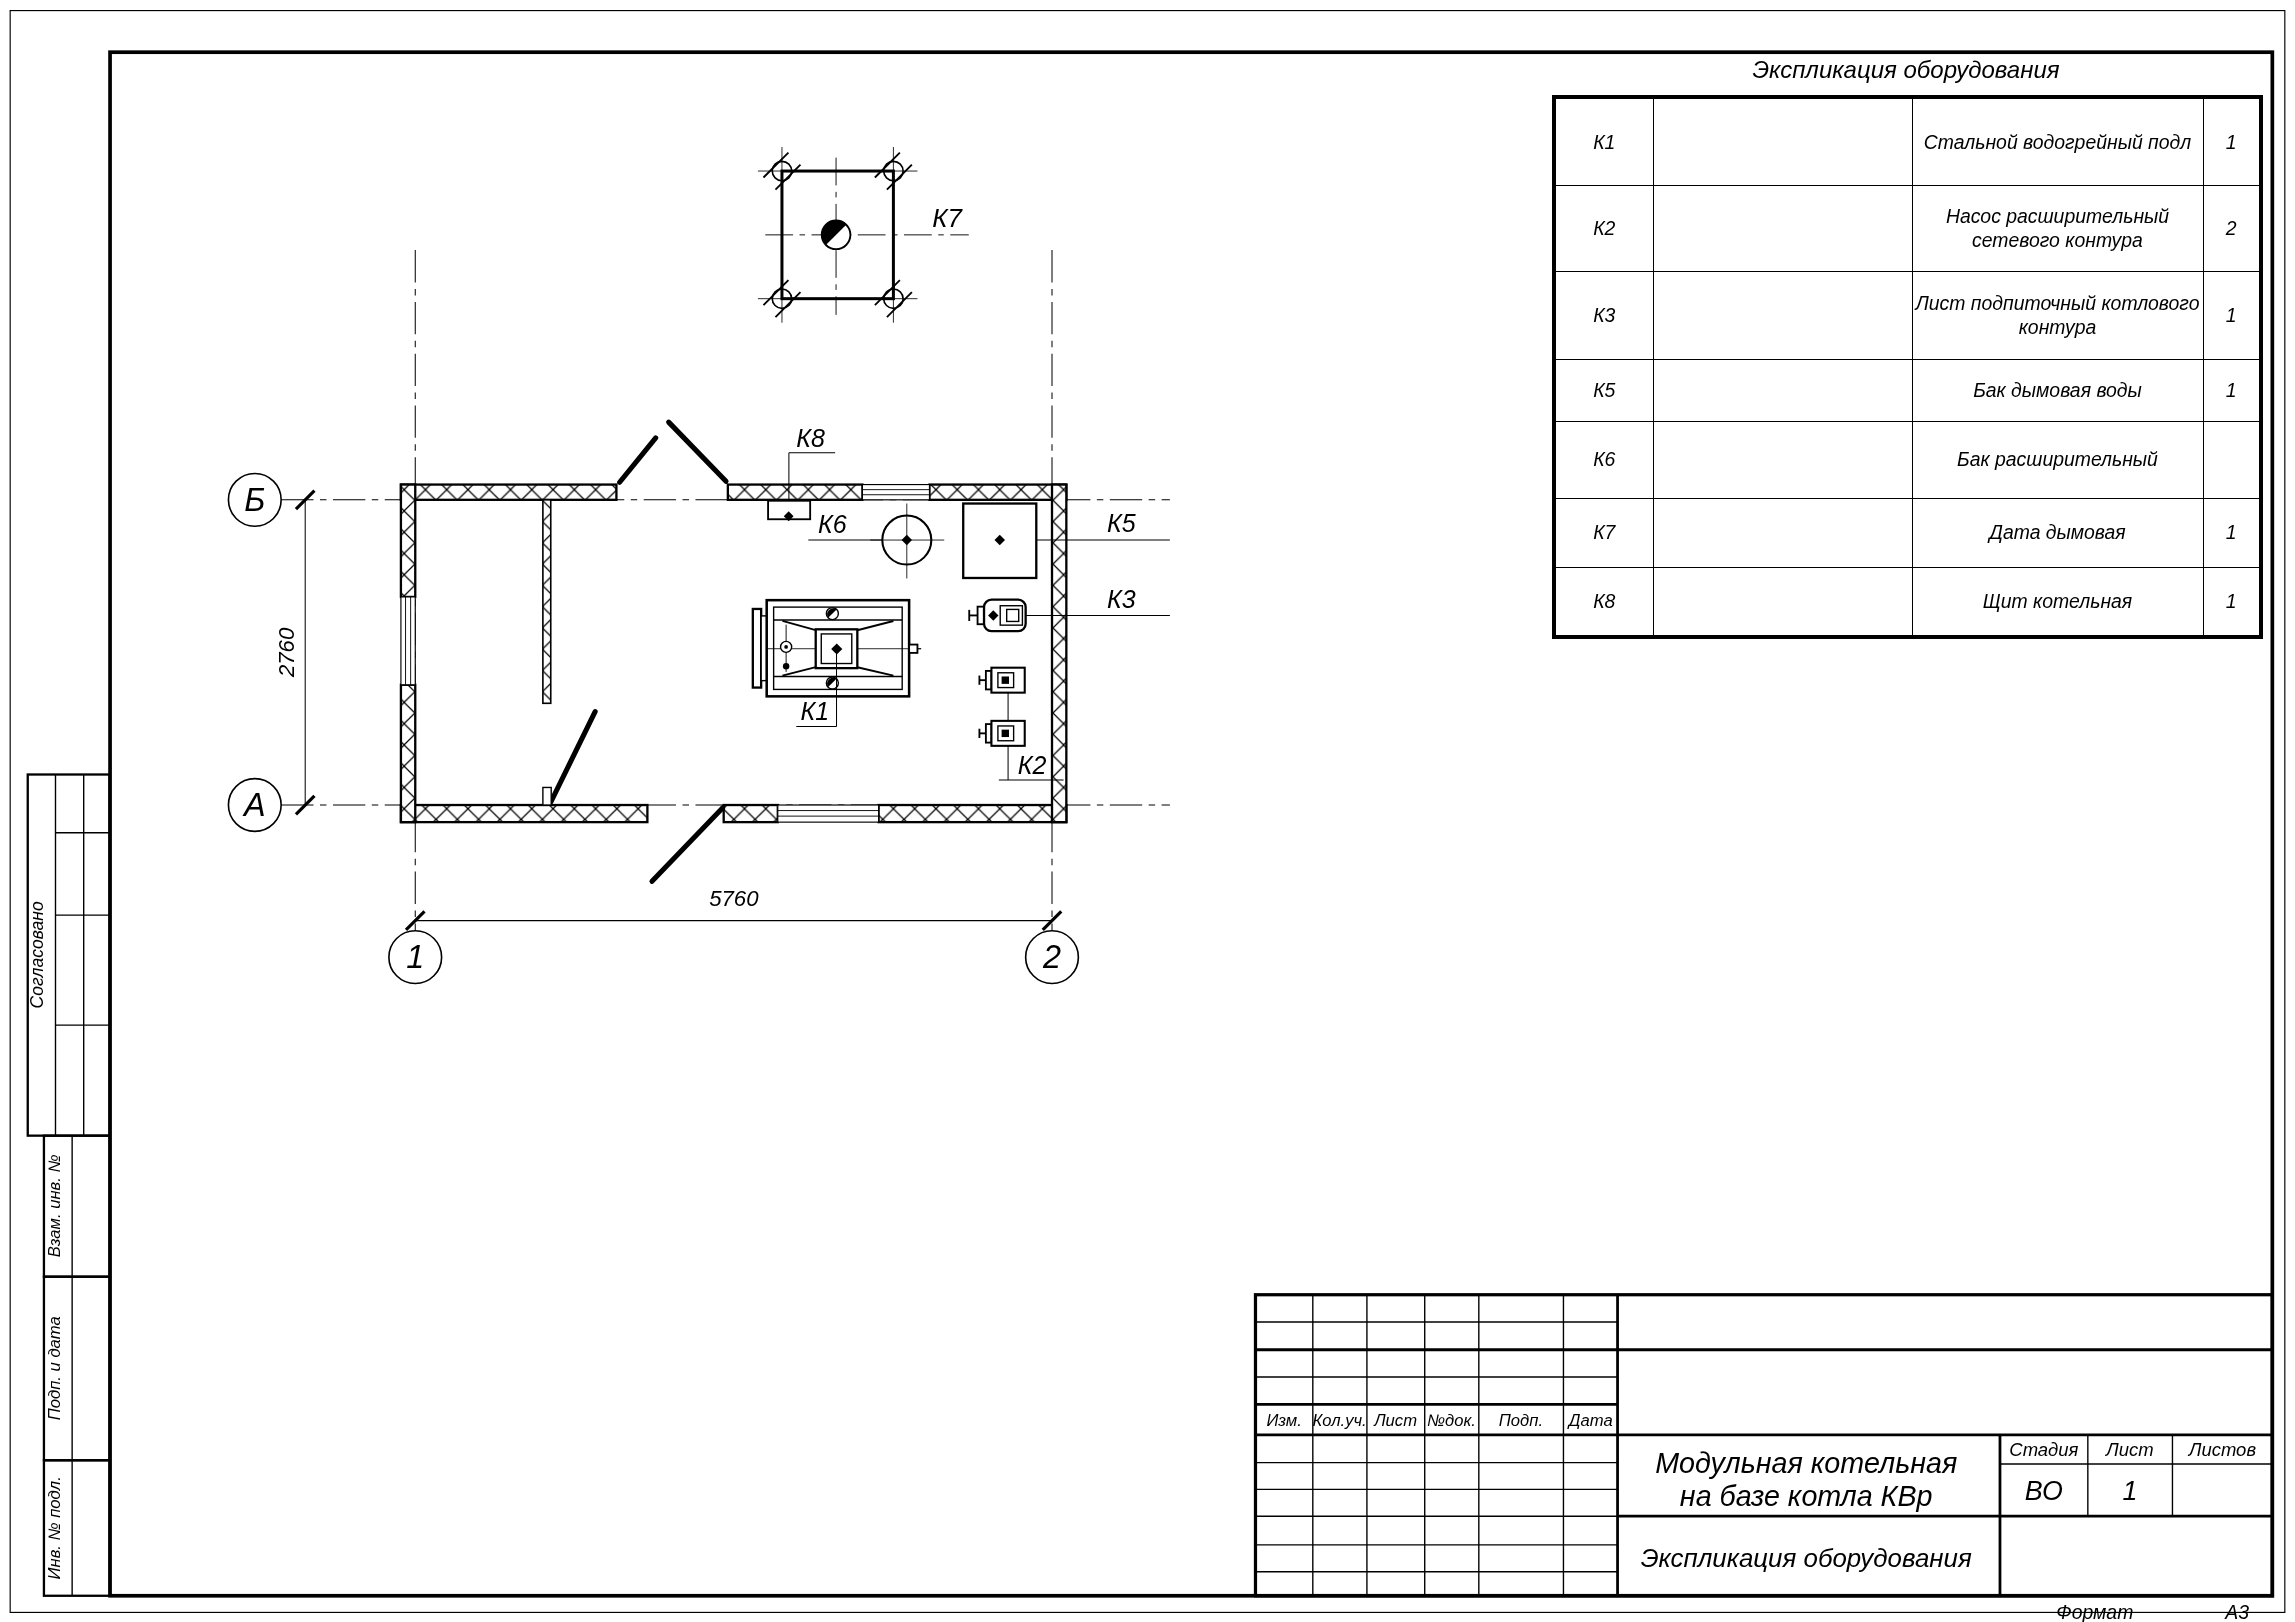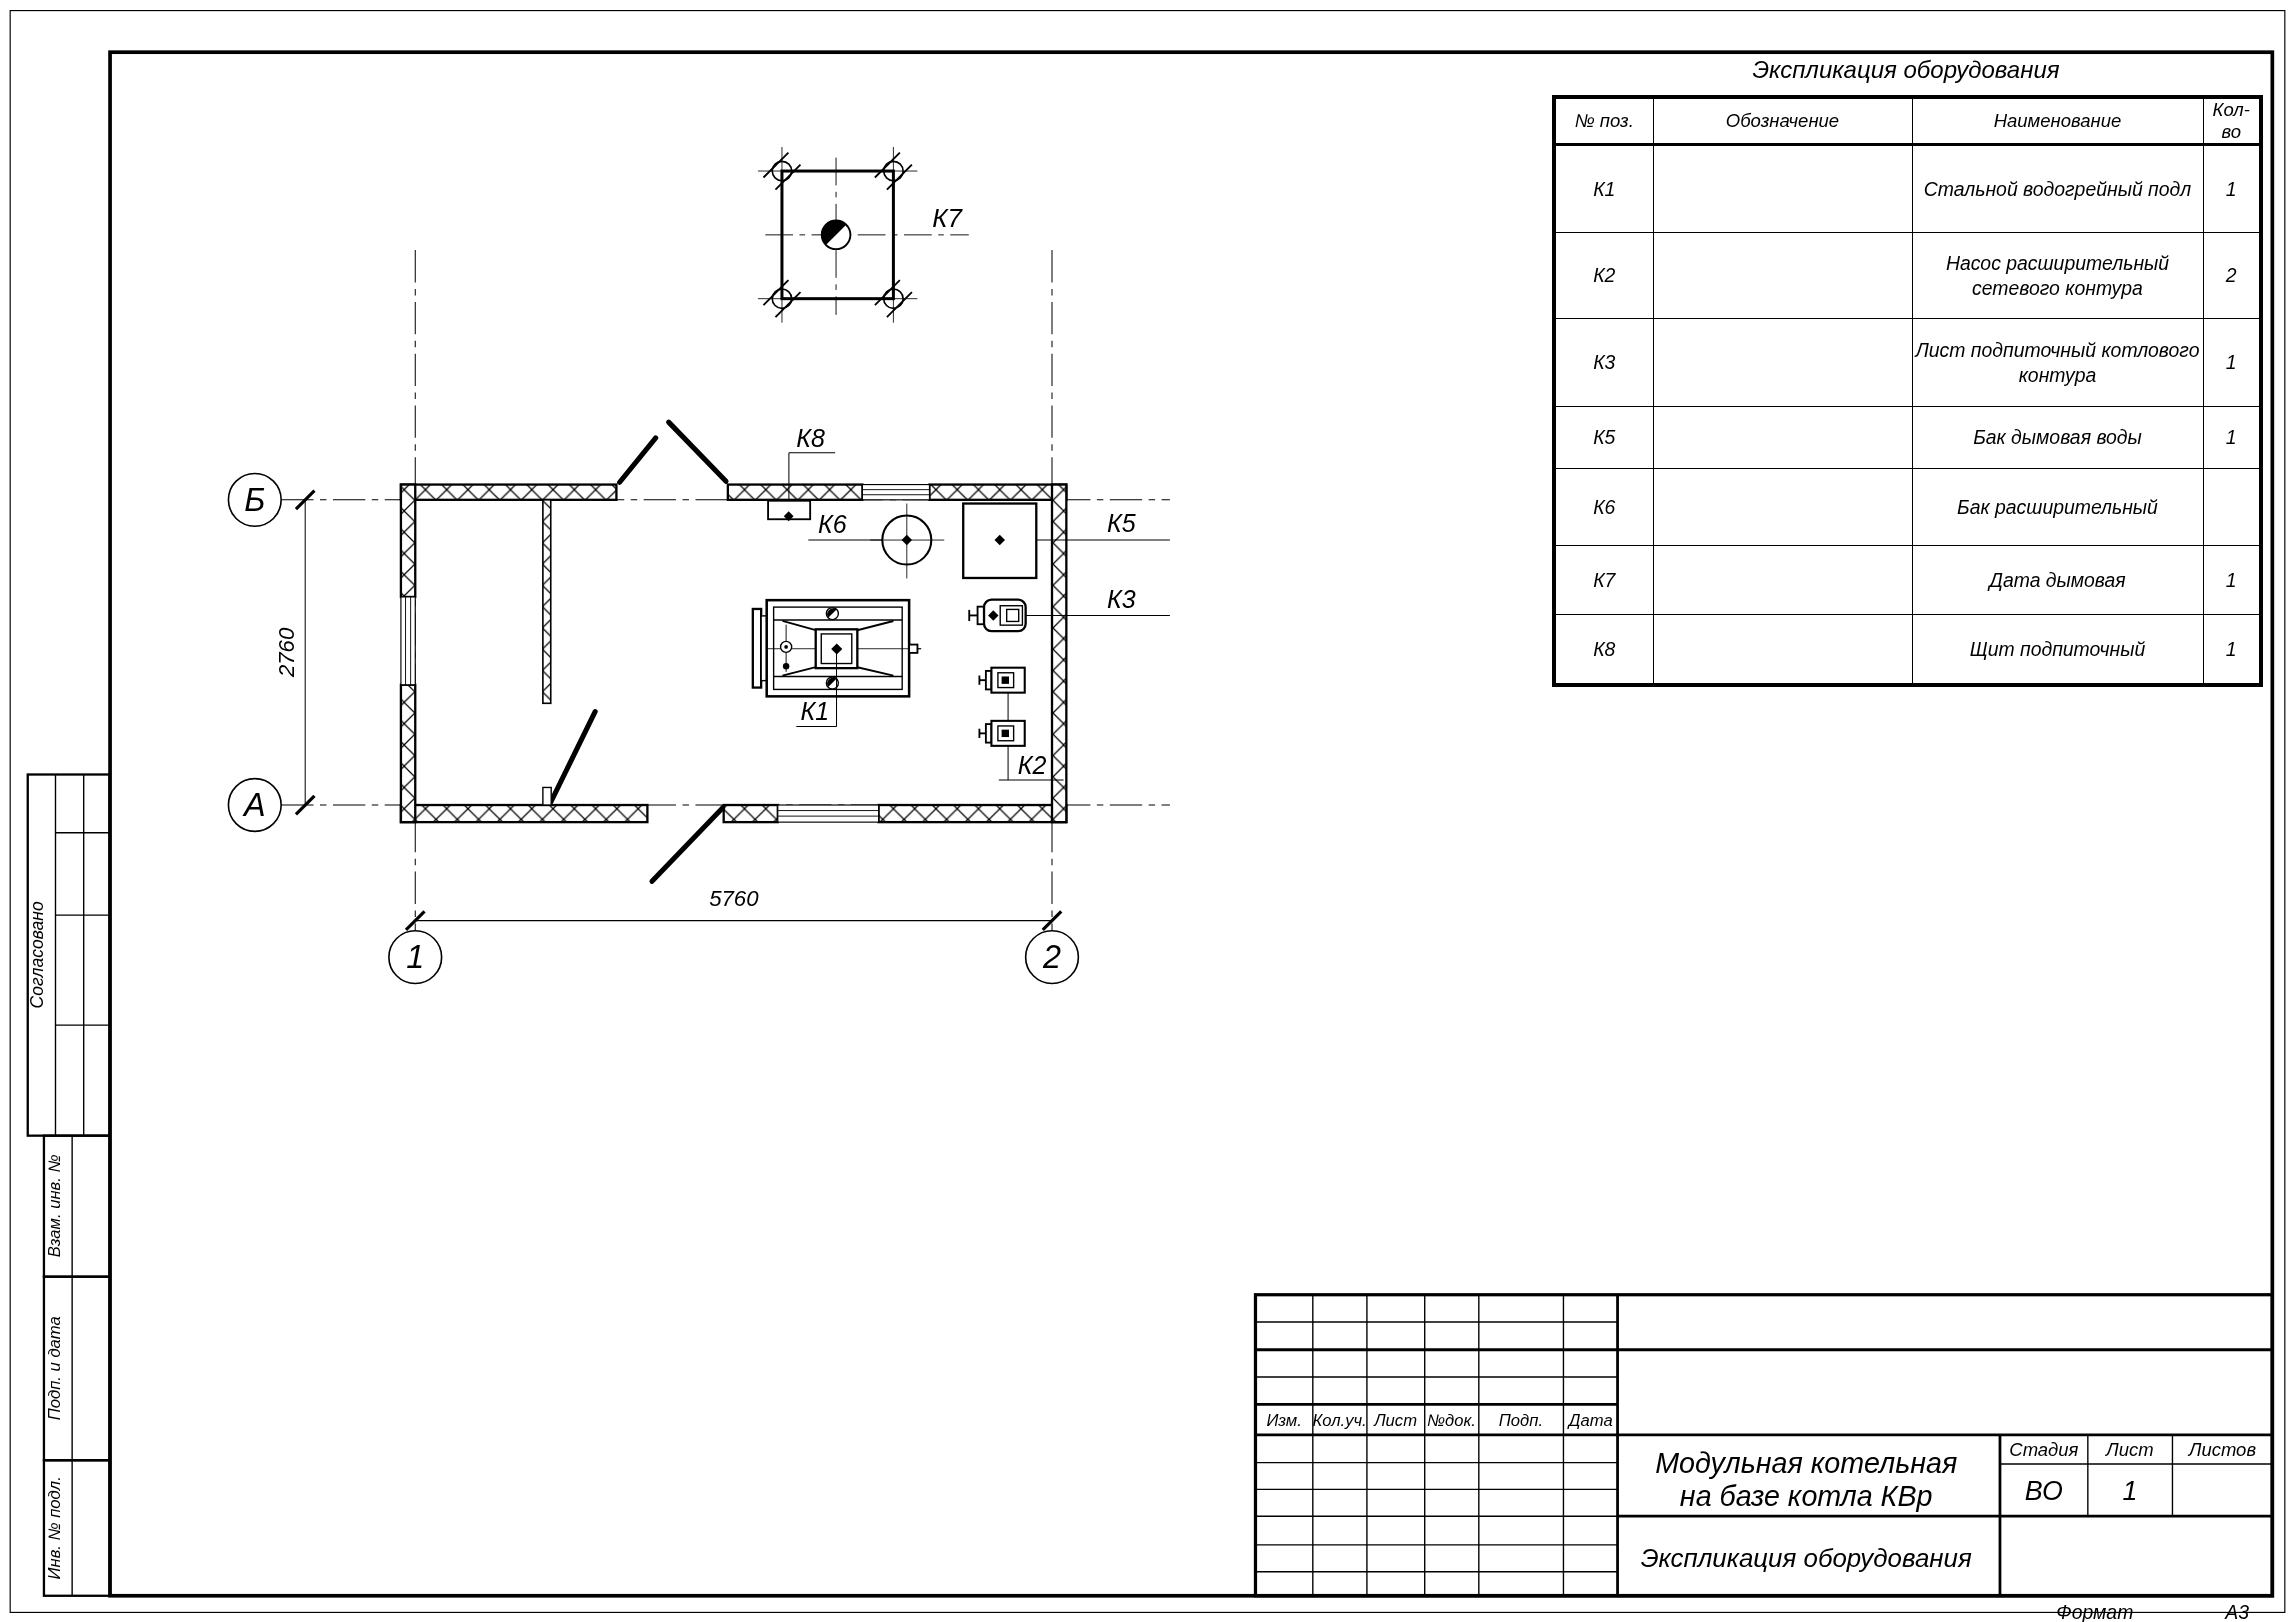--- a/index.html
+++ b/index.html
@@ -315,26 +315,20 @@
 <div class="eq-title">Экспликация оборудования</div>
 
 <table class="eq-table">
   <colgroup>
     <col class="c-pos">
         <col class="c-des">
         <col class="c-name">
         <col class="c-qty">
   </colgroup>
   <tbody>
-        <tr class="hdr" style="height:44px">
-    <th>№ поз.</th>
-    <th>Обозначение</th>
-    <th>Наименование</th>
-    <th>Кол-во</th>
-  </tr>
   <tr style="height:88px">
     <td>К1</td>
     <td></td>
     <td>Стальной водогрейный подл</td>
     <td>1</td>
   </tr>
   <tr style="height:86px">
     <td>К2</td>
     <td></td>
     <td>Насос расширительный сетевого контура</td>
@@ -360,20 +354,20 @@
   </tr>
   <tr style="height:69px">
     <td>К7</td>
     <td></td>
     <td>Дата дымовая</td>
     <td>1</td>
   </tr>
   <tr style="height:70px">
     <td>К8</td>
     <td></td>
-    <td>Щит подпиточный</td>
+    <td>Щит котельная</td>
     <td>1</td>
   </tr>
 </tbody>
     </table>
 
 </div>
 
 
 </body></html>

